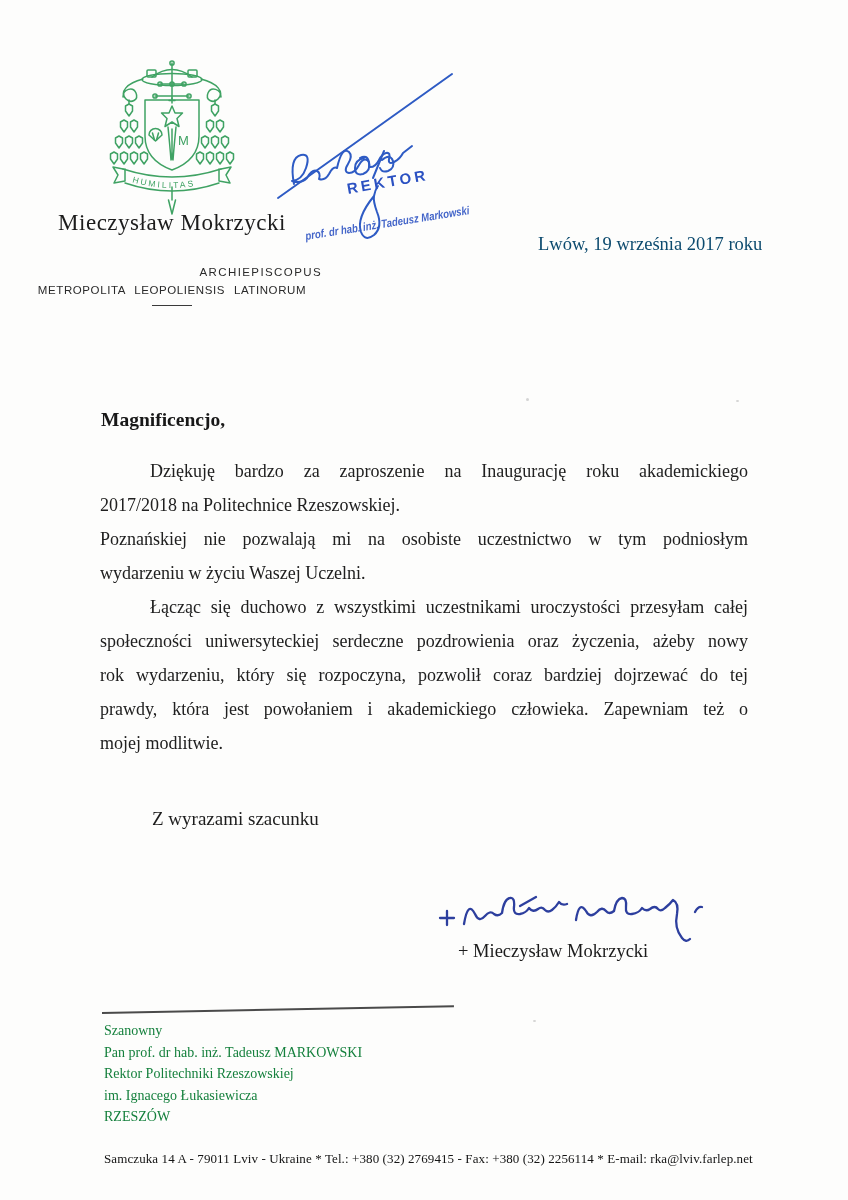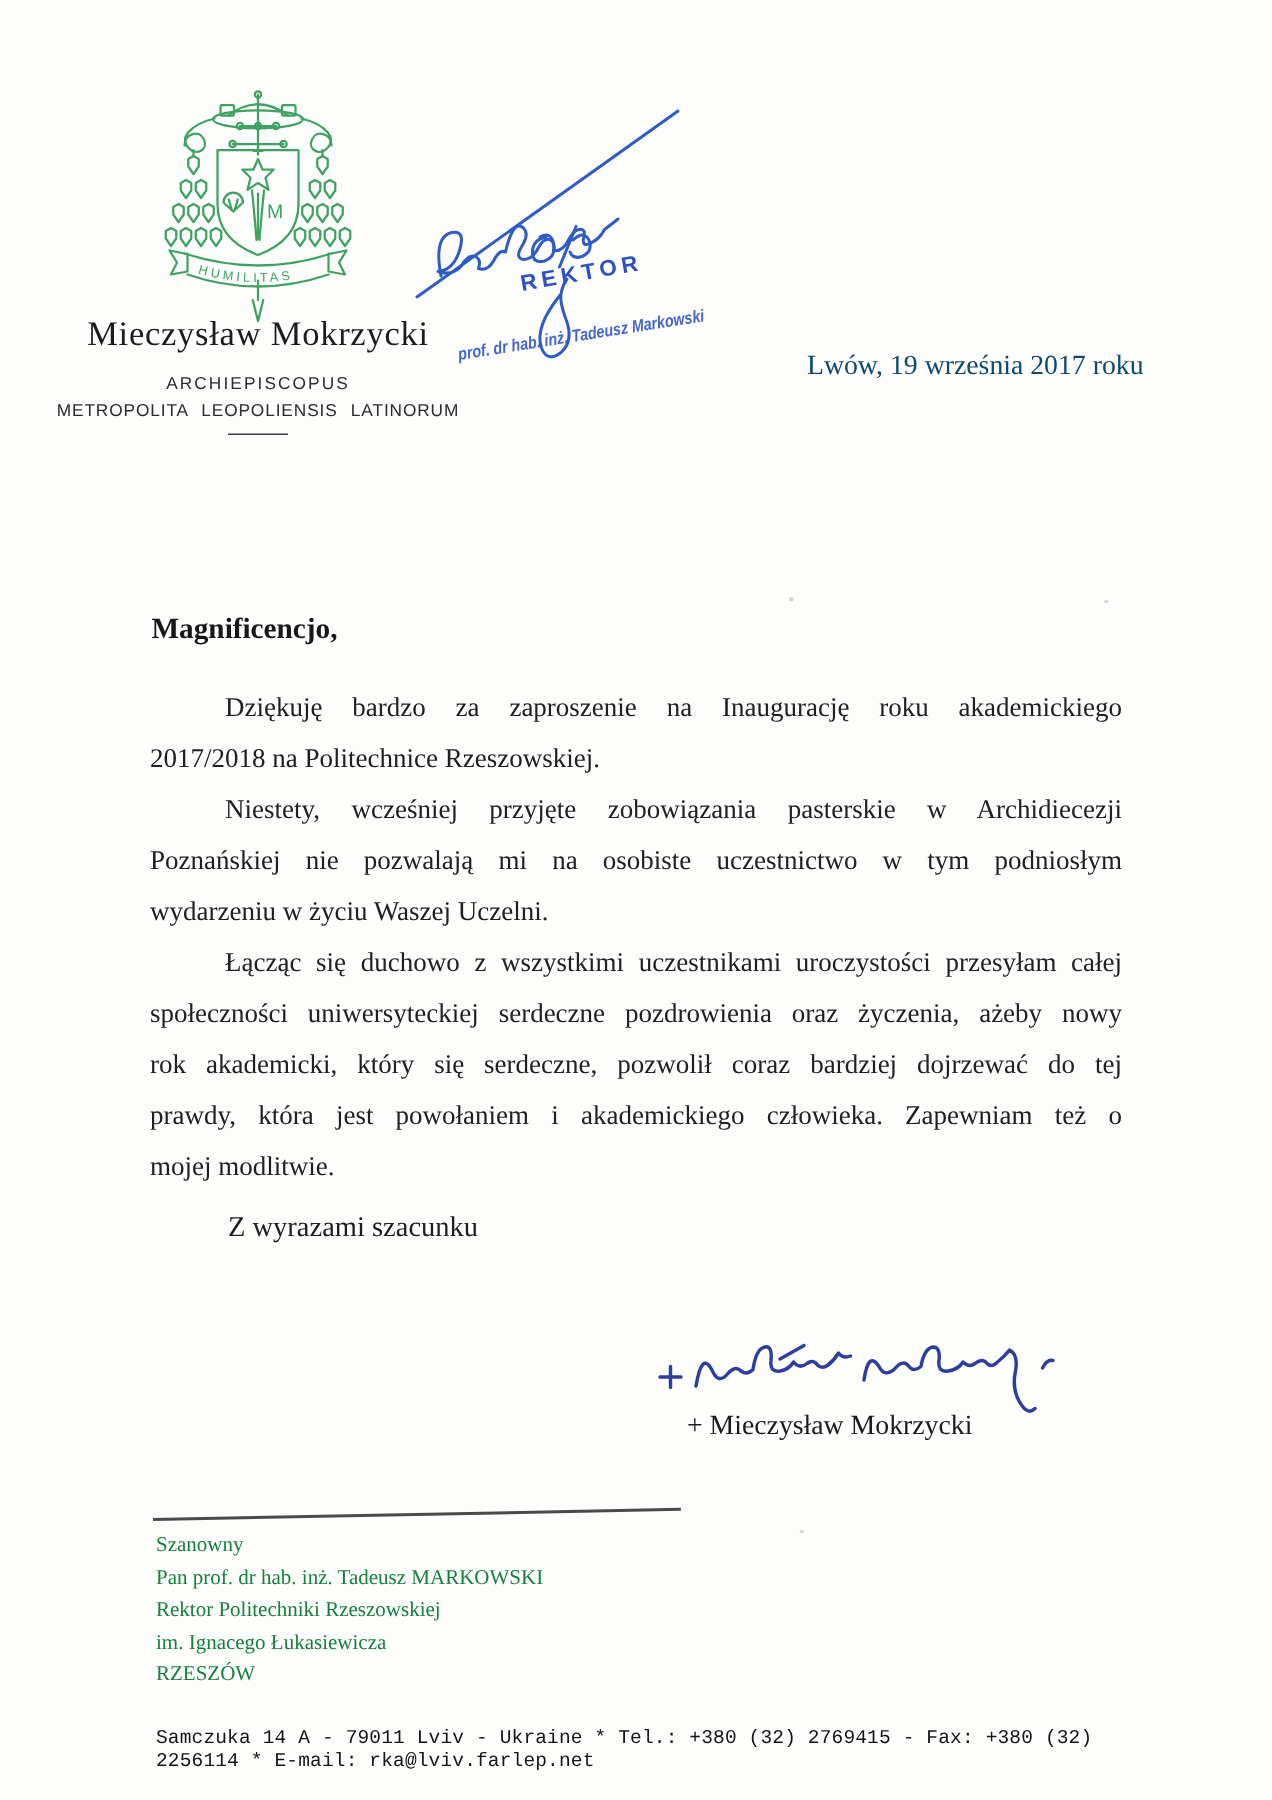--- a/index.html
+++ b/index.html
@@ -6,21 +6,21 @@
   .page{
     position:relative;width:848px;height:1200px;margin:0 auto;
     background:#fdfdfc;overflow:hidden;
     font-family:"Liberation Serif", serif;color:#1e1e1e;
   }
   
   .letterhead{position:absolute;left:22px;top:56px;width:300px;text-align:center;}
   .crest{display:block;margin:0 auto;}
   .sender-name{margin-top:-6px;font-size:23px;letter-spacing:.5px;color:#1c1c1c;}
   .sender-title{font-family:"Liberation Sans",sans-serif;font-size:11.5px;color:#2a2a2a;}
-  .sender-title.t1{margin-top:14px;letter-spacing:1.4px;}
+  .sender-title.t1{margin-top:30px;letter-spacing:1.4px;text-align:right;}
   .sender-title.t2{margin-top:6px;letter-spacing:.6px;word-spacing:5px;}
   .lh-rule{width:40px;height:0;border-top:1.6px solid #3a3a3a;margin:9px auto 0 auto;}
   
   .annotation{position:absolute;left:270px;top:64px;width:230px;height:190px;}
   
   .date-line{position:absolute;left:538px;top:234px;font-size:18.5px;color:#0c4a6e;}
   
   .salutation{position:absolute;left:101px;top:396px;width:648px;
     font-size:19.5px;font-weight:600;line-height:23px;color:#181818;margin-top:12px;}
   .letter-body{position:absolute;left:100px;top:454px;width:648px;
@@ -31,21 +31,21 @@
   .closing{position:absolute;left:152px;top:808px;font-size:19px;color:#1d1d1d;text-align:right;}
   
   .sig-hand{position:absolute;left:424px;top:876px;width:290px;height:90px;}
   .sig-printed{position:absolute;left:458px;top:941px;font-size:18.5px;color:#1b1b1b;}
   
   .recipient-rule{position:absolute;left:102px;top:1012px;width:352px;height:0;
     border-top:2px solid #4a4a4a;transform:rotate(-1.1deg);transform-origin:left center;}
   .recipient{position:absolute;left:104px;top:1020px;font-size:14px;line-height:21.5px;color:#15803d;}
   
   .footer{position:absolute;left:104px;top:1151px;width:660px;
-    font-family:Liberation Mono, monospace;font-size:13px;color:#141414;letter-spacing:.1px;}
+    font-family:Liberation Serif, serif;font-size:13px;color:#141414;letter-spacing:.1px;}
   
   .speck{position:absolute;border-radius:50%;background:#b9b9b9;opacity:.6;}
 </style>
 </head>
 <body>
 
 <div class="page">
 
   <div class="letterhead">
     <svg class="crest" width="130" height="160" viewBox="0 0 130 160">
@@ -144,26 +144,25 @@
 
   <div class="date-line">Lwów, 19 września 2017 roku</div>
 
   <div class="salutation">
     <div>Magnificencjo,</div>
   </div>
 
   <div class="letter-body">
     <div class="pline first">Dziękuję bardzo za zaproszenie na Inaugurację roku akademickiego</div>
     <div class="pline last">2017/2018 na Politechnice Rzeszowskiej.</div>
-    <div class="pline first">Niestety, wcześniej przyjęte zobowiązania pasterskie w Archidiecezji</div>
     <div class="pline">Poznańskiej nie pozwalają mi na osobiste uczestnictwo w tym podniosłym</div>
     <div class="pline last">wydarzeniu w życiu Waszej Uczelni.</div>
     <div class="pline first">Łącząc się duchowo z wszystkimi uczestnikami uroczystości przesyłam całej</div>
     <div class="pline">społeczności uniwersyteckiej serdeczne pozdrowienia oraz życzenia, ażeby nowy</div>
-    <div class="pline">rok akademicki, który się serdeczne, pozwolił coraz bardziej dojrzewać do tej</div>
+    <div class="pline">rok wydarzeniu, który się rozpoczyna, pozwolił coraz bardziej dojrzewać do tej</div>
     <div class="pline">prawdy, która jest powołaniem i akademickiego człowieka. Zapewniam też o</div>
     <div class="pline last">mojej modlitwie.</div>
   </div>
 
   <div class="closing">Z wyrazami szacunku</div>
 
   <svg class="sig-hand" width="290" height="90" viewBox="0 0 290 90">
     <g fill="none" stroke="#2d3f9e" stroke-width="2.3" stroke-linecap="round" stroke-linejoin="round">
       <path d="M16,42 h14 M23,35 v14"></path>
       <path d="M40,48 q4,-24 11,-10 q4,9 10,2 q5,-6 9,-2 q4,3 8,-1 q2,-14 8,-15 q5,-1 4,9 q-1,8 6,7 q6,-1 9,-6 q4,5 9,1 q4,-3 7,1 q3,3 7,0 q4,-3 7,-8 q3,4 8,2"></path>

